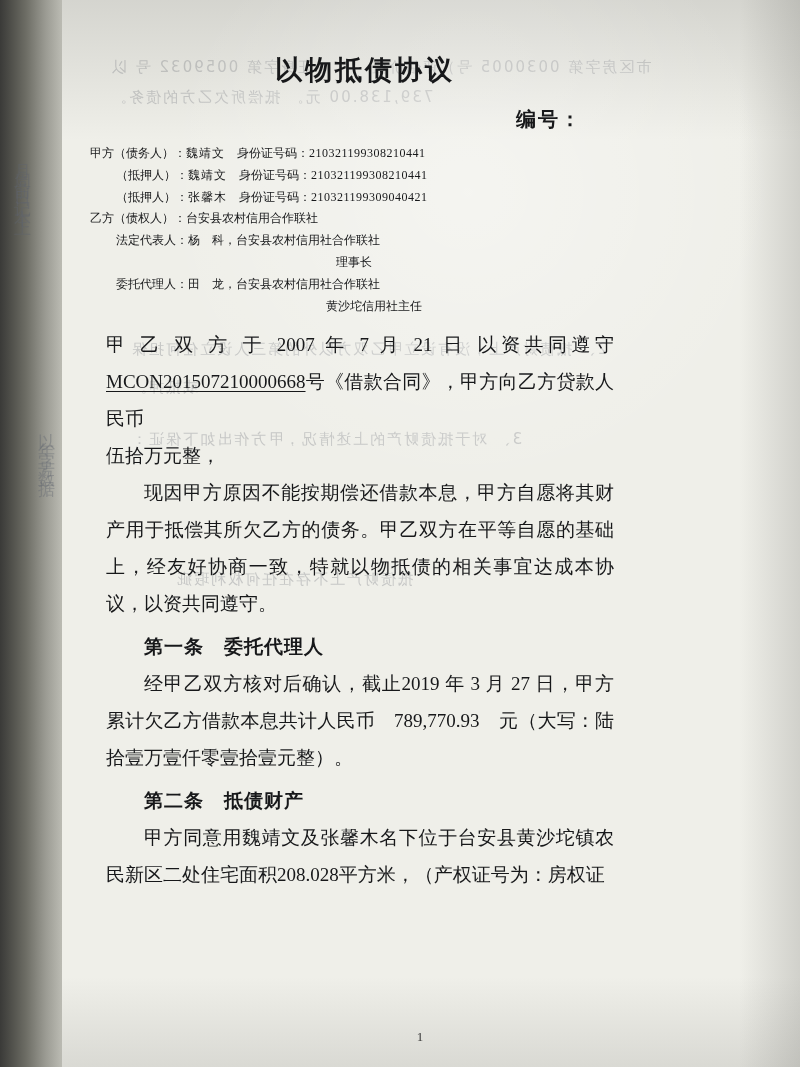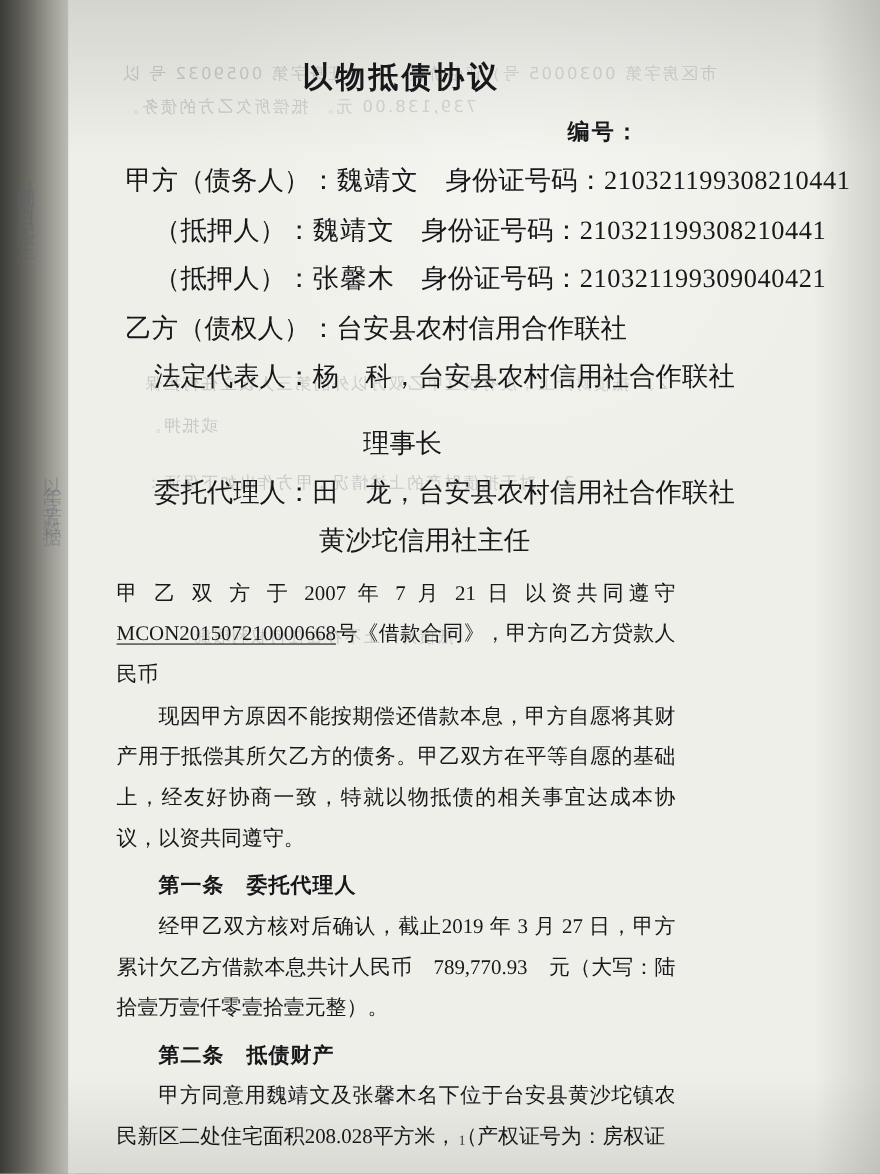--- a/index.html
+++ b/index.html
@@ -94,28 +94,28 @@
   .code-line {
     text-align: right;
     font-size: 20px;
     font-weight: bold;
     letter-spacing: 2px;
     margin: 18px 66px 0 0;
     font-family: "DejaVu Sans", sans-serif;
   }
   .party-block {
     margin: 10px 0 0 0;
-    padding: 0 30px 0 52px;
-    font-size: 24px;
+    padding: 0 30px 0 28px;
+    font-size: 12px;
     line-height: 1.82;
     font-family: "DejaVu Sans", sans-serif;
   }
   .party-row { white-space: nowrap; }
   .party-row.indent { padding-left: 26px; }
-  .party-row.center { text-align: center; padding-left: 0; margin-top: 18px; }
+  .party-row.center { text-align: center; padding-left: 0; }
   .party-row.center2 { text-align: center; padding-left: 40px; }
   .nm { letter-spacing: 1px; }
   .idnum {
     font-family: "Liberation Serif", serif;
     letter-spacing: 0.5px;
   }
   .body-block {
     margin-top: 8px;
     padding: 0 34px 0 44px;
     font-size: 19px;
@@ -218,20 +218,21 @@
           <span>甲 乙 双 方 于</span>
           <span class="num">2007</span>
           <span>年</span>
           <span class="num">7</span>
           <span>月</span>
           <span class="num">21</span>
           <span>日</span>
           <span>以资共同遵守</span>
         </span>
         <span class="jf"><span class="ul num">MCON201507210000668</span><span>号《借款合同》，甲方向乙方贷款人民币</span></span>
+        <span class="jf">伍拾万元整，</span>
       </p>
 
       <p class="p">现因甲方原因不能按期偿还借款本息，甲方自愿将其财产用于抵偿其所欠乙方的债务。甲乙双方在平等自愿的基础上，经友好协商一致，特就以物抵债的相关事宜达成本协议，以资共同遵守。</p>
 
       <p class="sec-head">第一条　委托代理人</p>
       <p class="p">
         <span>经甲乙双方核对后确认，截止</span><span class="num">2019 年 3 月 27 日</span><span>，甲方累计欠乙方借款本息共计人民币</span>　<span class="num">789,770.93</span>　<span>元（大写：陆拾壹万壹仟零壹拾壹元整）。</span>
       </p>
 
       <p class="sec-head">第二条　抵债财产</p>

